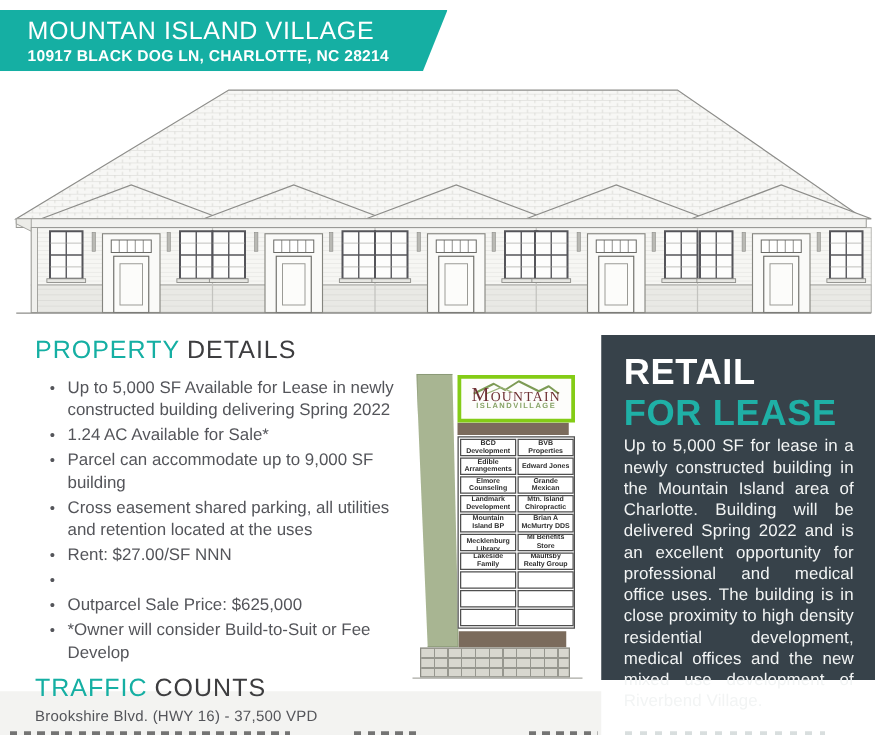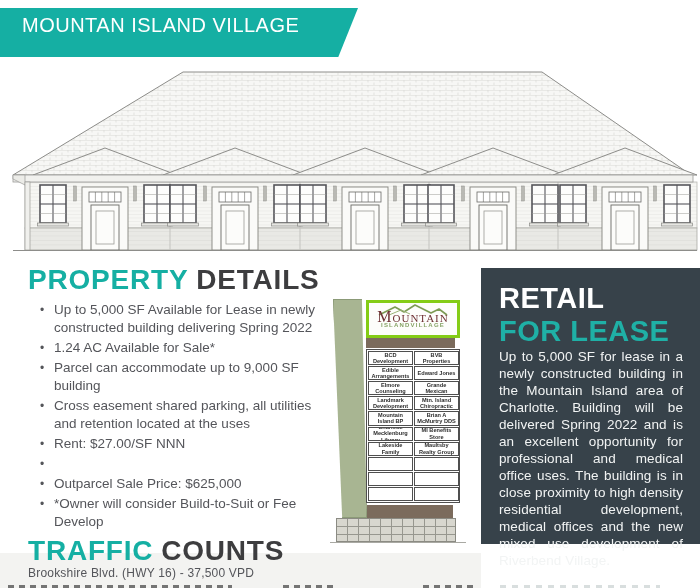--- a/index.html
+++ b/index.html
@@ -8,21 +8,21 @@
   .abs{position:absolute;}
 
   
   .banner{left:0;top:8px;width:358px;height:49px;background:#15AFA3;
           clip-path:polygon(0 0,100% 0,94.5% 100%,0 100%);
           color:#fff;padding:6px 0 0 22px;box-sizing:border-box;}
   .banner .title{font-size:20px;font-weight:normal;letter-spacing:.5px;line-height:22px;}
   .banner .addr{font-size:12.5px;font-weight:bold;letter-spacing:.2px;line-height:15px;margin-top:2px;}
 
   
-  .h2{font-size:28px;font-weight:bold;letter-spacing:.8px;line-height:24px;white-space:nowrap;}
+  .h2{font-size:20px;font-weight:normal;letter-spacing:.8px;line-height:24px;white-space:nowrap;}
   .h2 .accent{color:#15AFA3;margin-right:.28em;}
   .h2 .rest{color:#3D3D3F;}
   .bullets{left:30px;top:301px;width:307px;margin:0;padding:0;list-style:none;
            color:#54555A;font-size:13.5px;}
   .bullets li{display:flex;line-height:18px;margin-bottom:2px;}
   .bullets .dot{width:24px;flex:none;text-align:center;font-size:12px;}
   .traffic-line{left:28px;top:566px;font-size:12px;color:#54555A;letter-spacing:.2px;}
 
   .bottom-band{left:0;top:553px;width:481px;height:35px;background:#f3f3f1;z-index:0;}
   .frag{height:3px;bottom:0;background:repeating-linear-gradient(90deg,#4a4a4a 0 6px,transparent 6px 11px);opacity:.75;}
@@ -62,20 +62,21 @@
   .lease-panel .body{color:#f2f4f4;font-size:13.5px;line-height:17px;
                      text-align:justify;letter-spacing:.1px;}
 </style>
 </head>
 <body>
 
 <div class="abs bottom-band"></div>
 
 <div class="abs banner">
   <div class="title">MOUNTAN ISLAND VILLAGE</div>
+  <div class="addr">10917 BLACK DOG LN, CHARLOTTE, NC 28214</div>
 </div>
 
 <svg class="abs" style="left:5px;top:60px;" width="695" height="200" viewBox="0 0 695 200" aria-hidden="true">
   <defs>
     <pattern id="shingle" width="12" height="5" patternUnits="userSpaceOnUse">
       <rect width="12" height="5" fill="#f7f7f5"></rect>
       <path d="M0 0 H12" stroke="#ccccc8" stroke-width="0.7"></path>
       <path d="M3 0 V2.5 M9 2.5 V5" stroke="#d9d9d5" stroke-width="0.7"></path>
     </pattern>
     <pattern id="siding" width="10" height="3.5" patternUnits="userSpaceOnUse">

